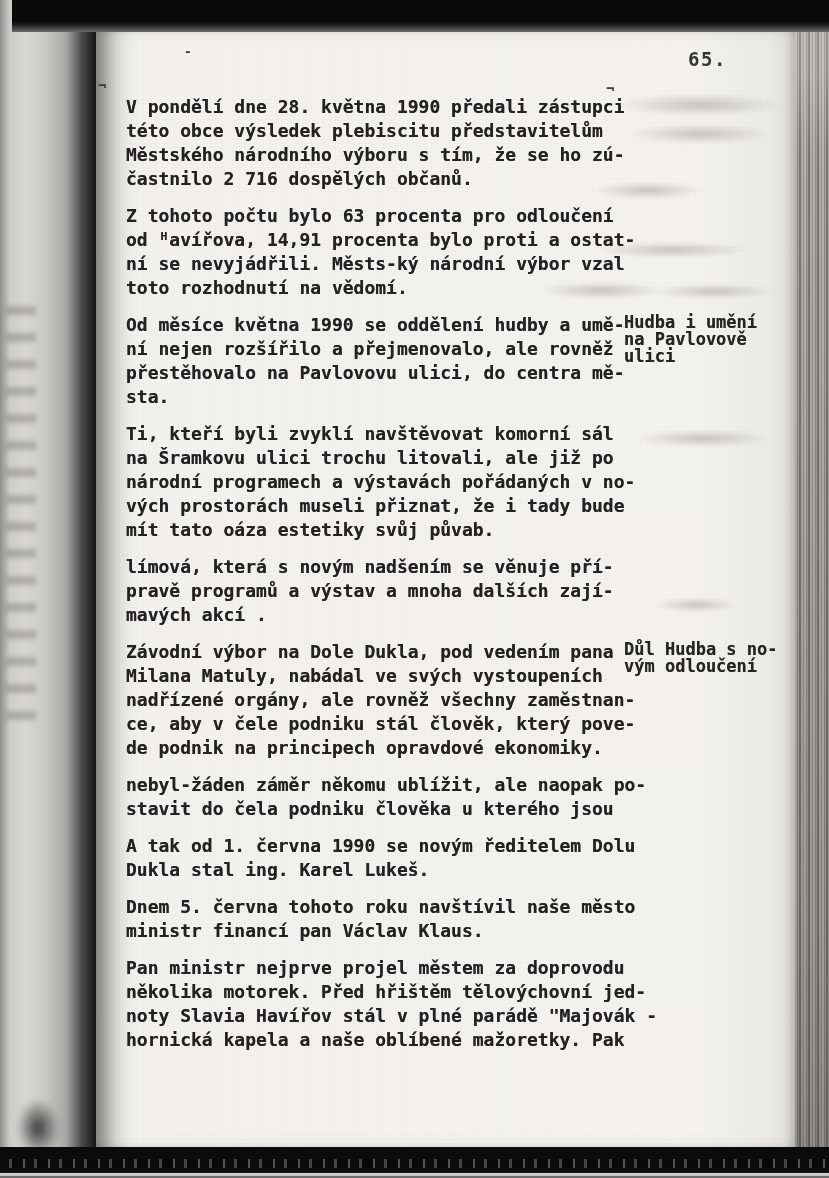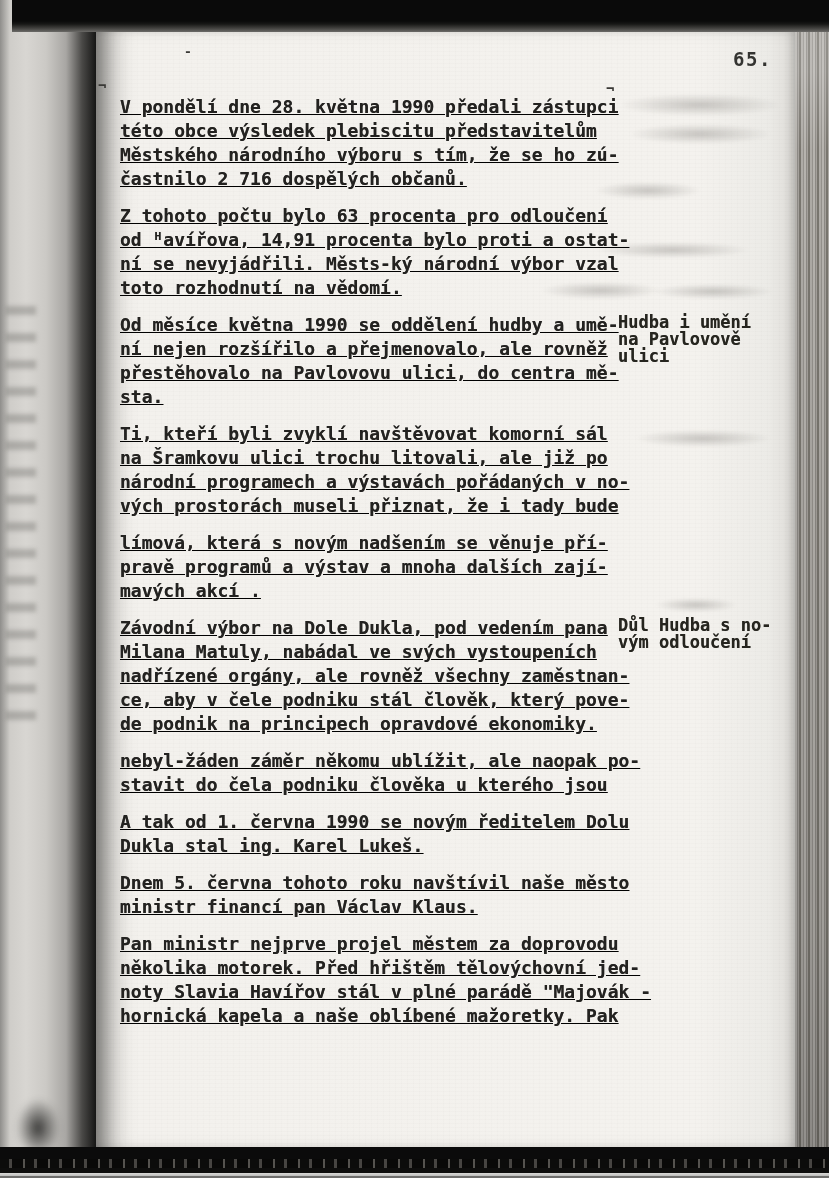--- a/index.html
+++ b/index.html
@@ -53,23 +53,23 @@
     box-shadow:inset 28px 0 26px -18px rgba(18,18,17,.55), inset -7px 0 9px -4px rgba(62,60,57,.28);
   }
   .grain{
     position:absolute;inset:0;pointer-events:none;
     background:
       repeating-linear-gradient(0deg, rgba(110,105,100,0) 0 3px, rgba(110,105,100,.02) 3px 4px),
       repeating-linear-gradient(90deg, rgba(100,95,90,0) 0 5px, rgba(100,95,90,.018) 5px 6px);
   }
   .page-number{
     position:absolute;left:592px;top:16px;
-    font-size:19px;font-weight:bold;letter-spacing:1.5px;color:#343431;margin-left:45px;
-  }
-  .text-column{position:absolute;left:24px;top:63px;width:540px;text-decoration:underline;}
+    font-size:19px;font-weight:bold;letter-spacing:1.5px;color:#343431;
+  }
+  .text-column{position:absolute;left:30px;top:63px;width:540px;}
   .para{position:relative;margin:0 0 13px 0;}
   .line{
     font-size:18px;line-height:24px;font-weight:bold;color:#232220;
     white-space:pre;text-shadow:0 0 .5px rgba(35,34,32,.65);
   }
   .note{position:absolute;left:498px;top:1px;width:185px;}
   .note-line{
     font-size:17px;line-height:17px;font-weight:bold;color:#26251f;
     white-space:pre;text-shadow:0 0 .5px rgba(38,37,31,.6);
   }
@@ -145,20 +145,21 @@
             <div class="note-line">Hudba i umění</div>
             <div class="note-line">na Pavlovově</div>
             <div class="note-line">ulici</div>
           </div>
         </div>
         <div class="para">
           <div class="line">Ti, kteří byli zvyklí navštěvovat komorní sál</div>
           <div class="line">na Šramkovu ulici trochu litovali, ale již po</div>
           <div class="line">národní programech a výstavách pořádaných v no-</div>
           <div class="line">vých prostorách museli přiznat, že i tady bude</div>
+          <div class="line">mít tato oáza estetiky svůj půvab.</div>
         </div>
         <div class="para">
           <div class="line">límová, která s novým nadšením se věnuje pří-</div>
           <div class="line">pravě programů a výstav a mnoha dalších zají-</div>
           <div class="line">mavých akcí .</div>
         </div>
         <div class="para">
           <div class="line">Závodní výbor na Dole Dukla, pod vedením pana</div>
           <div class="line">Milana Matuly, nabádal ve svých vystoupeních</div>
           <div class="line">nadřízené orgány, ale rovněž všechny zaměstnan-</div>

